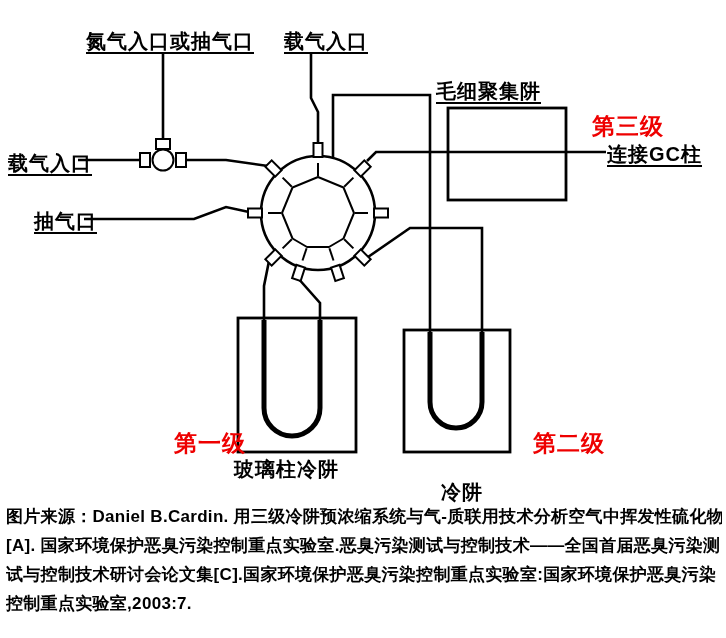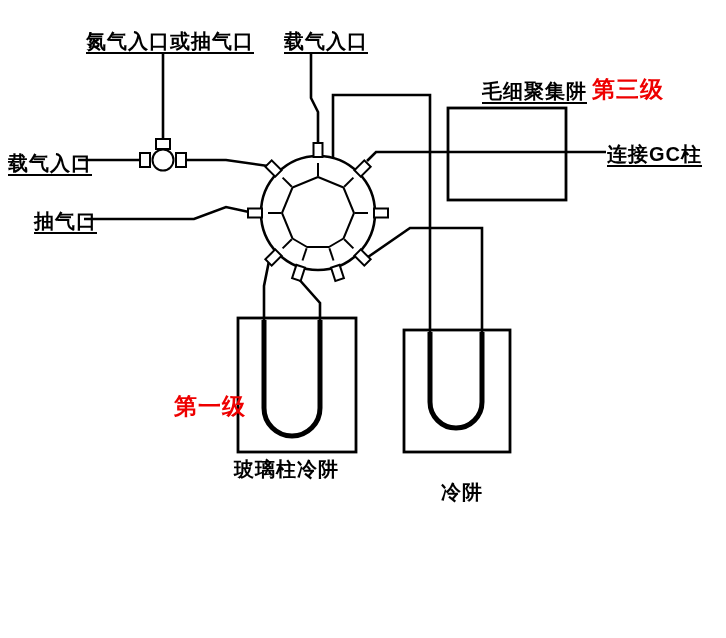--- a/index.html
+++ b/index.html
@@ -23,21 +23,21 @@
   
   .lbl {
     position: absolute; white-space: nowrap;
     color: var(--color-ink, #000);
     font-weight: 700; font-size: 20px; letter-spacing: 1px;
   }
   .ul { text-decoration: underline; text-decoration-thickness: 1.8px; text-underline-offset: 4px; }
   .stage {
     position: absolute; white-space: nowrap;
     color: var(--color-stage_red, #ee0000);
-    font-weight: 700; font-size: 23px; letter-spacing: 1px;
+    font-weight: 700; font-size: 23px; letter-spacing: 1px; margin-top: 37px;
   }
   .caption { position: absolute; left: 6px; top: 502px; width: 716px; }
   .cap-line {
     white-space: nowrap; overflow: hidden;
     color: var(--color-ink, #000);
     font-weight: 700; font-size: 17px; line-height: 29px; letter-spacing: 0.3px;
   }
 </style>
 </head>
 <body>
@@ -102,22 +102,29 @@
         <rect class="fit" x="374" y="208.5" width="14" height="9" transform="rotate(180 318 213)"></rect>
         <rect class="fit" x="374" y="208.5" width="14" height="9" transform="rotate(-135 318 213)"></rect>
       </g>
     </g>
   </svg>
 
   <div class="lbl ul" style="left:86px;  top:28px;">氮气入口或抽气口</div>
   <div class="lbl ul" style="left:284px; top:28px;">载气入口</div>
   <div class="lbl ul" style="left:8px;   top:150px;">载气入口</div>
   <div class="lbl ul" style="left:34px;  top:208px;">抽气口</div>
-  <div class="lbl ul" style="left:482px; top:78px;">毛细聚集阱</div>
+  <div class="lbl ul" style="left:436px; top:78px;">毛细聚集阱</div>
   <div class="lbl" style="left:234px; top:456px;">玻璃柱冷阱</div>
   <div class="lbl ul" style="left:607px; top:141px;">连接GC柱</div>
   <div class="lbl" style="left:441px; top:479px;">冷阱</div>
 
   <div class="stage" style="left:592px; top:74px;">第三级</div>
   <div class="stage" style="left:174px; top:391px;">第一级</div>
+  <div class="stage" style="left:533px; top:391px;">第二级</div>
 
+  <div class="caption">
+    <div class="cap-line">图片来源：Daniel B.Cardin. 用三级冷阱预浓缩系统与气-质联用技术分析空气中挥发性硫化物</div>
+    <div class="cap-line">[A]. 国家环境保护恶臭污染控制重点实验室.恶臭污染测试与控制技术——全国首届恶臭污染测</div>
+    <div class="cap-line">试与控制技术研讨会论文集[C].国家环境保护恶臭污染控制重点实验室:国家环境保护恶臭污染</div>
+    <div class="cap-line">控制重点实验室,2003:7.</div>
+  </div>
 
 </div>
 
 </body></html>

